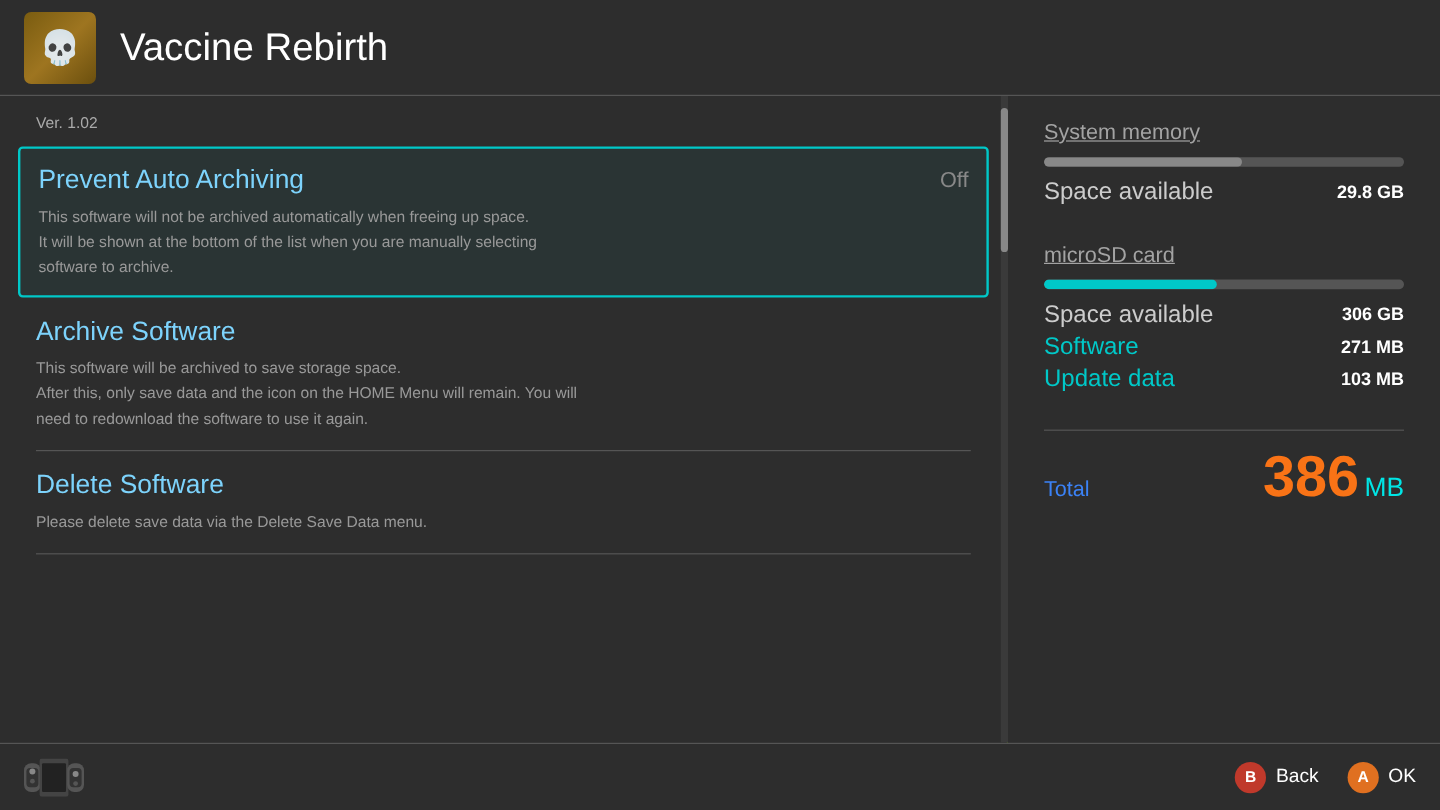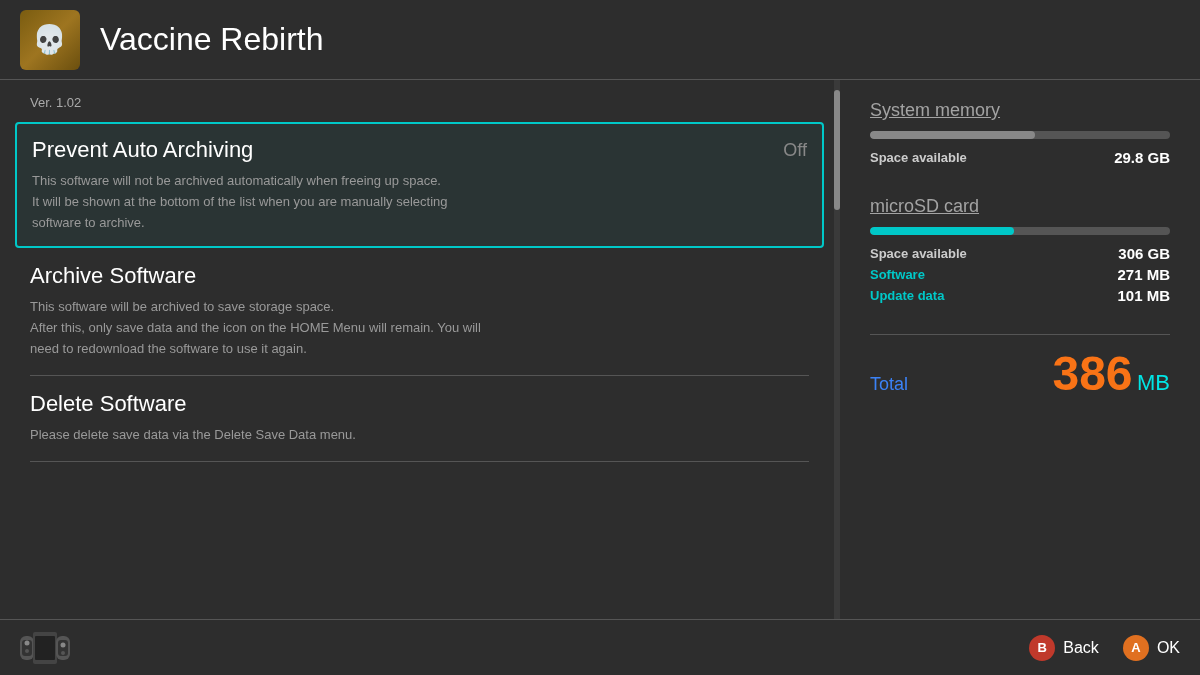--- a/index.html
+++ b/index.html
@@ -93,21 +93,21 @@
     .option-header {
       display: flex;
       justify-content: space-between;
       align-items: center;
       margin-bottom: 8px;
     }
 
     .option-title {
       font-size: 22px;
       font-weight: 400;
-      color: #ffffff;
+      color: #7dd3fc;
     }
 
     .option-value {
       font-size: 18px;
       color: #888888;
       margin-left: 37px;
     }
 
     .option-description {
       font-size: 13px;
@@ -158,23 +158,22 @@
     }
 
     .storage-row {
       display: flex;
       justify-content: space-between;
       align-items: center;
       margin-bottom: 4px;
     }
 
     .storage-label {
-      font-size: 13px;
+      font-size: 20px;
       color: #cccccc;
-      font-weight: bold;
     }
 
     .storage-value {
       font-size: 15px;
       color: #ffffff;
       font-weight: 600;
     }
 
     .storage-label.cyan {
       color: #00c8c8;
@@ -350,21 +349,21 @@
       <div class="storage-row">
         <span class="storage-label">Space available</span>
         <span class="storage-value">306 GB</span>
       </div>
       <div class="storage-row">
         <span class="storage-label cyan">Software</span>
         <span class="storage-value">271 MB</span>
       </div>
       <div class="storage-row">
         <span class="storage-label cyan">Update data</span>
-        <span class="storage-value">101 MB</span>
+        <span class="storage-value">103 MB</span>
       </div>
     </div>
 
     <div class="total-section">
       <span class="total-label">Total</span>
       <div>
         <span class="total-value">386</span>
         <span class="total-unit">MB</span>
       </div>
     </div>

